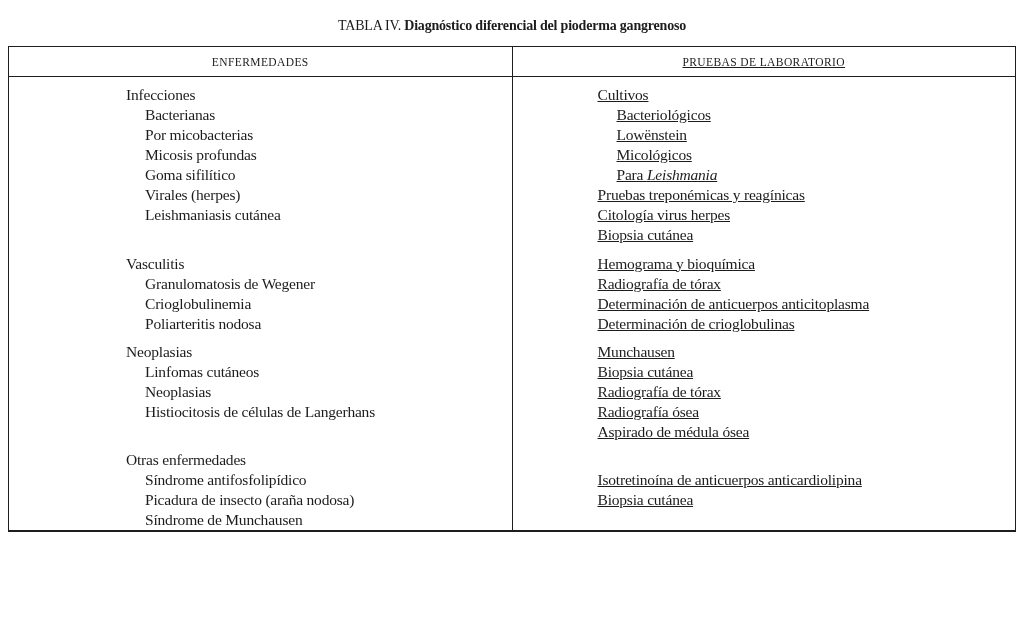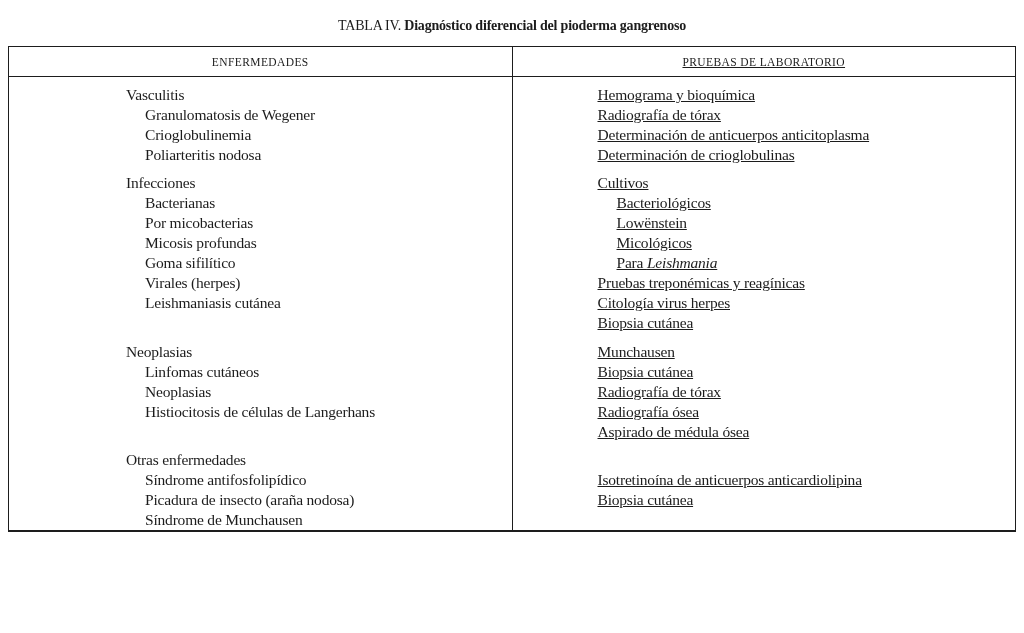--- a/index.html
+++ b/index.html
@@ -61,54 +61,54 @@
 
 <table class="diag">
   <thead>
     <tr>
       <th>ENFERMEDADES</th>
       <th>PRUEBAS DE LABORATORIO</th>
     </tr>
   </thead>
   <tbody>
 
-    <tr style="height:86px;">
-      <td class="lcol">
-        <div class="ln">Vasculitis</div>
-        <div class="ln sub">Granulomatosis de Wegener</div>
-        <div class="ln sub">Crioglobulinemia</div>
-        <div class="ln sub">Poliarteritis nodosa</div>
-      </td>
-      <td class="rcol">
-        <div class="ln">Hemograma y bioquímica</div>
-        <div class="ln">Radiografía de tórax</div>
-        <div class="ln">Determinación de anticuerpos anticitoplasma</div>
-        <div class="ln">Determinación de crioglobulinas</div>
-      </td>
-    </tr>
-
     <tr style="height:169px;">
       <td class="lcol">
         <div class="ln">Infecciones</div>
         <div class="ln sub">Bacterianas</div>
         <div class="ln sub">Por micobacterias</div>
         <div class="ln sub">Micosis profundas</div>
         <div class="ln sub">Goma sifilítico</div>
         <div class="ln sub">Virales (herpes)</div>
         <div class="ln sub">Leishmaniasis cutánea</div>
       </td>
       <td class="rcol">
         <div class="ln">Cultivos</div>
         <div class="ln sub">Bacteriológicos</div>
         <div class="ln sub">Lowënstein</div>
         <div class="ln sub">Micológicos</div>
         <div class="ln sub"><span>Para </span><i>Leishmania</i></div>
         <div class="ln">Pruebas treponémicas y reagínicas</div>
         <div class="ln">Citología virus herpes</div>
         <div class="ln">Biopsia cutánea</div>
+      </td>
+    </tr>
+
+    <tr style="height:86px;">
+      <td class="lcol">
+        <div class="ln">Vasculitis</div>
+        <div class="ln sub">Granulomatosis de Wegener</div>
+        <div class="ln sub">Crioglobulinemia</div>
+        <div class="ln sub">Poliarteritis nodosa</div>
+      </td>
+      <td class="rcol">
+        <div class="ln">Hemograma y bioquímica</div>
+        <div class="ln">Radiografía de tórax</div>
+        <div class="ln">Determinación de anticuerpos anticitoplasma</div>
+        <div class="ln">Determinación de crioglobulinas</div>
       </td>
     </tr>
 
     <tr style="height:107px;">
       <td class="lcol">
         <div class="ln">Neoplasias</div>
         <div class="ln sub">Linfomas cutáneos</div>
         <div class="ln sub">Neoplasias</div>
         <div class="ln sub">Histiocitosis de células de Langerhans</div>
       </td>

